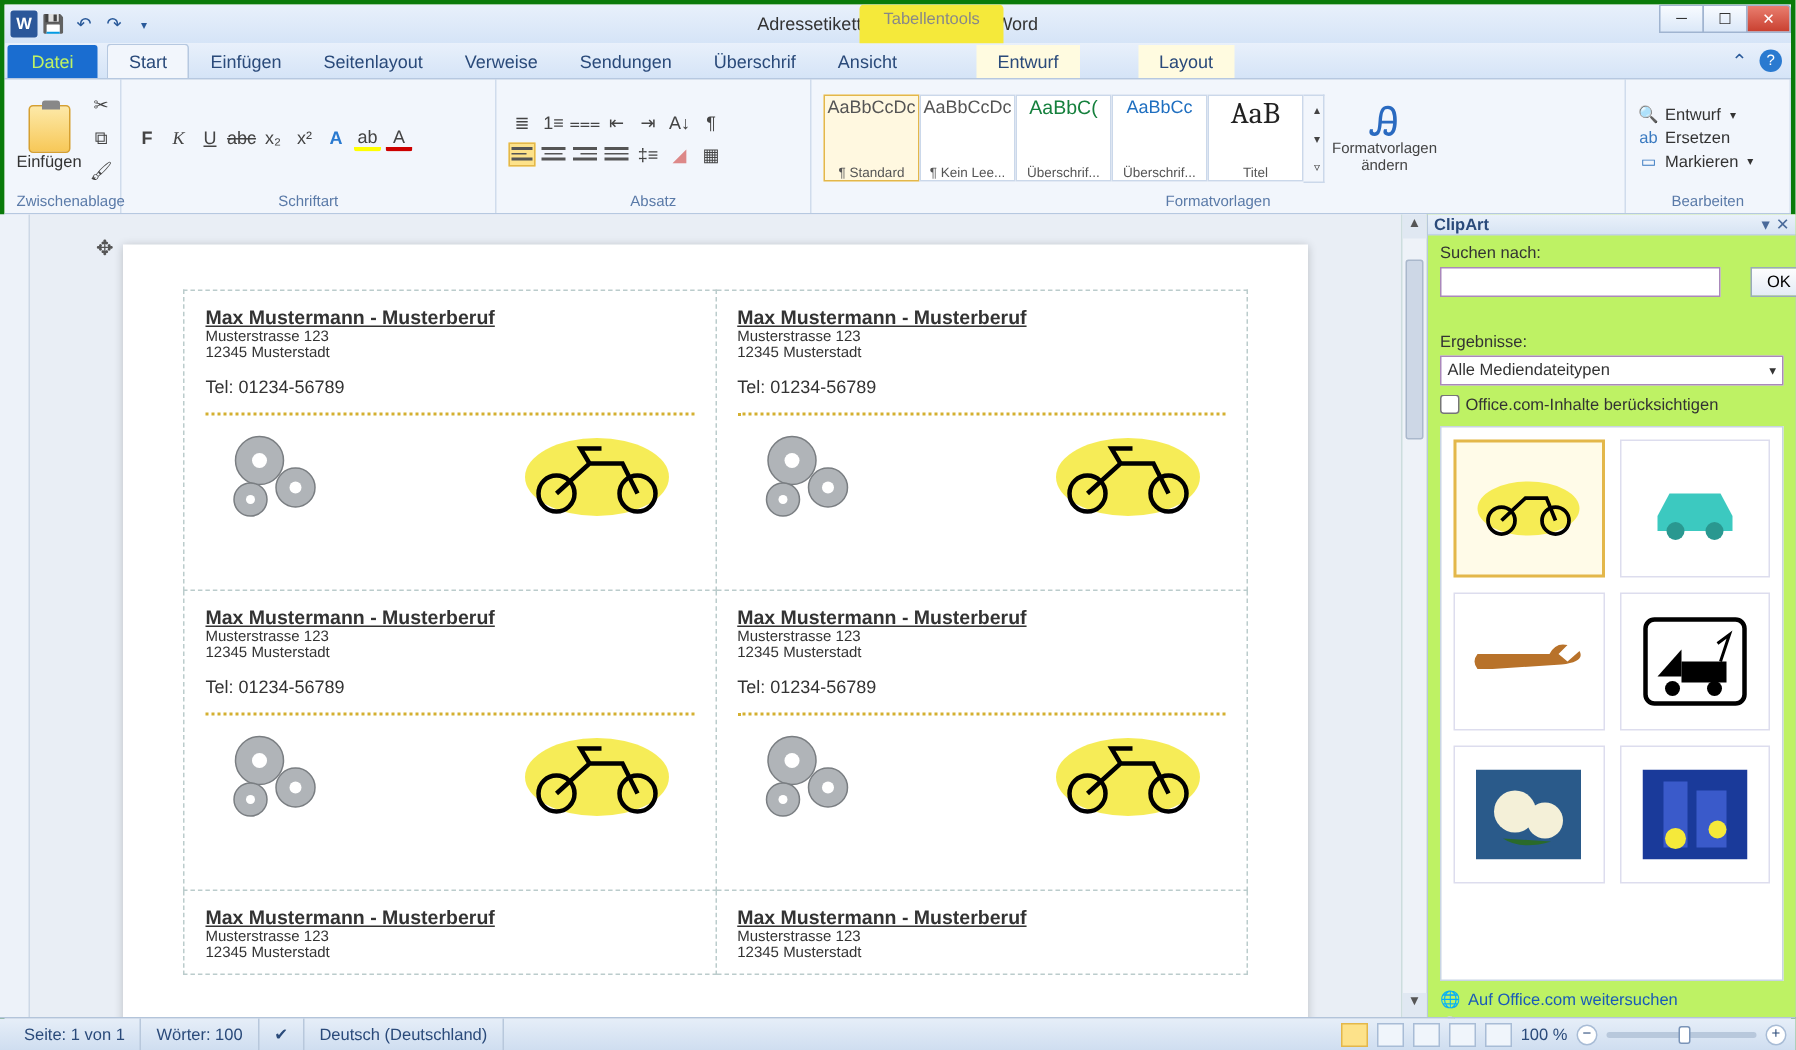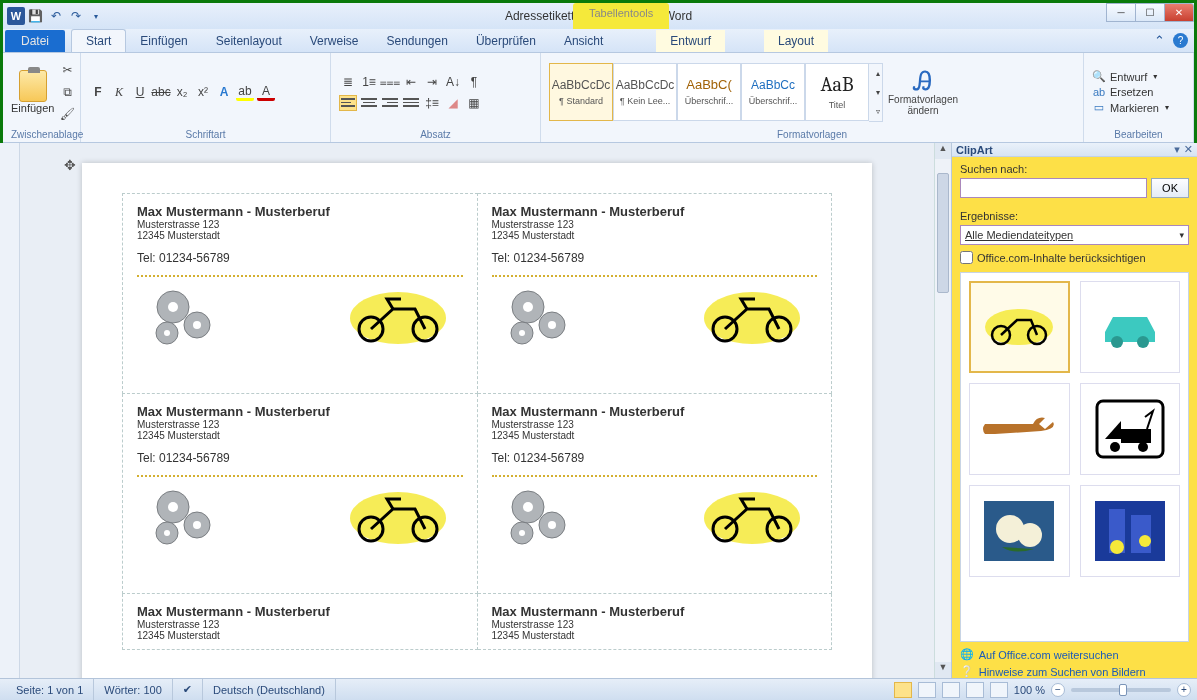--- a/index.html
+++ b/index.html
@@ -11,21 +11,21 @@
 .qat-icon { width: 18px; height: 18px; display: flex; align-items: center; justify-content: center; font-size: 12px; color: #2a5a9a; cursor: pointer; }
 .word-logo { width: 18px; height: 18px; background: #2b579a; color: #fff; font-weight: bold; font-size: 11px; display: flex; align-items: center; justify-content: center; border-radius: 2px; }
 .titlebar .title-center { position: absolute; left: 0; right: 0; text-align: center; font-size: 12px; pointer-events: none; }
 .titlebar .tabletools { position: absolute; left: 570px; top: 0; height: 26px; background: #f5e93a; padding: 4px 16px; font-size: 11px; color: #888; border-radius: 3px 3px 0 0; }
 .win-controls { position: absolute; right: 0; top: 0; display: flex; }
 .win-btn { width: 30px; height: 19px; display: flex; align-items: center; justify-content: center; border: 1px solid #a0b4d0; background: linear-gradient(#f8fbff,#dbe8f8); margin-left: -1px; font-size: 10px; }
 .win-btn.close { background: linear-gradient(#e97e6f,#c94030); color: #fff; border-radius: 0 3px 0 0; }
 
 
 .ribbon-tabs { height: 24px; background: linear-gradient(#e8f0fb,#d5e4f7); display: flex; align-items: flex-end; padding-left: 2px; border-bottom: 1px solid #b6c8e0; position: relative; }
-.file-tab { background: #1a6dd0; color: #e5e5e5; padding: 4px 16px; font-size: 12px; border-radius: 2px 2px 0 0; margin-right: 6px; cursor: pointer; }
+.file-tab { background: #1a6dd0; color: #bef264; padding: 4px 16px; font-size: 12px; border-radius: 2px 2px 0 0; margin-right: 6px; cursor: pointer; }
 .rtab { padding: 4px 14px; font-size: 12px; color: #2a4a7a; cursor: pointer; }
 .rtab.active { background: #f2f6fc; border: 1px solid #b6c8e0; border-bottom: none; border-radius: 3px 3px 0 0; }
 .rtab.context { background: #fffbe0; margin-left: 39px; }
 .ribbon-tabs .help { position: absolute; right: 6px; top: 4px; display: flex; gap: 8px; }
 .help span { color: #2a5a9a; font-size: 13px; cursor: pointer; }
 
 
 .ribbon { height: 90px; background: #f2f6fc; border-bottom: 1px solid #b6c8e0; display: flex; font-size: 11px; }
 .rgroup { border-right: 1px solid #d0dcec; padding: 4px 8px 2px 8px; display: flex; flex-direction: column; justify-content: space-between; }
 .rgroup-label { text-align: center; font-size: 10px; color: #5a7aa8; margin-top: 2px; }
@@ -48,65 +48,65 @@
 
 .para-col { display: flex; flex-direction: column; gap: 3px; }
 .align-btn { width: 18px; height: 16px; display: flex; flex-direction: column; justify-content: center; gap: 2px; cursor: pointer; padding: 1px; }
 .align-line { height: 1.5px; background: #555; }
 .align-btn.left .l2 { width: 70%; }
 .align-btn.center .l2 { width: 70%; margin: 0 auto; }
 .align-btn.right .l2 { width: 70%; margin-left: auto; }
 .align-btn.active { background: #fde28a; border: 1px solid #e3b74a; }
 
 .styles-row { display: flex; gap: 0; }
-.style-item { width: 64px; height: 58px; border: 1px solid #cbd8ea; display: flex; flex-direction: column; align-items: center; justify-content: center; background: #fff; cursor: pointer; font-size: 9px; color: #555; }
+.style-item { width: 64px; height: 58px; border: 1px solid #cbd8ea; display: flex; flex-direction: column; align-items: center; justify-content: space-between; background: #fff; cursor: pointer; font-size: 9px; color: #555; }
 .style-item.sel { border: 1px solid #e3b74a; background: #fff8e0; }
 .style-prev { font-size: 12px; margin-bottom: 4px; }
-.style-item .h1 { color: #a16207; font-size: 13px; }
+.style-item .h1 { color: #15803d; font-size: 13px; }
 .style-item .h2 { color: #1f6fc0; font-size: 12px; }
 .style-item .titlep { color: #222; font-size: 20px; font-family: "Cambria", serif; }
 .change-styles { display: flex; flex-direction: column; align-items: center; width: 72px; cursor: pointer; font-size: 10px; color: #444; }
 .change-styles .ic { font-size: 26px; line-height: 1; color: #2a6ac0; }
 
 .edit-col { display: flex; flex-direction: column; gap: 3px; font-size: 11px; }
 .edit-row { display: flex; align-items: center; gap: 4px; cursor: pointer; color: #333; }
 .edit-row .ic { width: 14px; text-align: center; color: #3a7ac0; }
 
 
 .workspace { position: absolute; top: 143px; left: 0; right: 0; bottom: 22px; display: flex; background: #e9eef5; }
 .ruler-v { width: 20px; background: #edf2f9; border-right: 1px solid #cdd8e6; }
 .doc-scroll { flex: 1; overflow: hidden; position: relative; background: #e9eef5; padding: 20px 0 0 0; }
 .page { width: 790px; margin: 0 auto; background: #fff; box-shadow: 0 0 6px rgba(0,0,0,.2); padding: 30px 40px; position: relative; min-height: 900px; }
 .anchor-ic { position: absolute; left: -18px; top: -6px; font-size: 14px; color: #555; }
 .label-table { border-collapse: collapse; width: 100%; }
 .label-table td { border: 1px dashed #bcc; width: 50%; padding: 10px 14px 8px 14px; vertical-align: top; height: 200px; }
-.lbl-name { font-weight: bold; font-size: 13px; }
+.lbl-name { font-weight: bold; font-size: 13px; text-decoration: underline; }
 .lbl-line { font-size: 10px; }
 .lbl-tel { font-size: 12px; margin-top: 10px; }
 .lbl-divider { border: none; border-top: 2px dotted #d4b030; margin: 10px 0 8px 0; }
 .lbl-imgrow { display: flex; justify-content: space-between; align-items: center; padding: 0 10px; }
 .gears-ic svg, .moto-ic svg { display: block; }
 .short td { height: auto; }
 
 .doc-scrollbar { width: 17px; background: #eef2f8; border-left: 1px solid #cdd; position: relative; }
 .doc-scrollbar .thumb { position: absolute; top: 30px; left: 2px; right: 2px; height: 120px; background: #cdd7e6; border: 1px solid #aab8cc; border-radius: 2px; }
 .doc-scrollbar .arr { position: absolute; left: 0; right: 0; height: 16px; text-align: center; font-size: 9px; color: #555; background: #e0e8f2; }
 .doc-scrollbar .arr.up { top: 0; } .doc-scrollbar .arr.dn { bottom: 0; }
 
 
-.clipart-pane { width: 246px; background: #fde047; border-left: 1px solid #b8c8dc; display: flex; flex-direction: column; font-size: 11px; }
+.clipart-pane { width: 246px; background: #bef264; border-left: 1px solid #b8c8dc; display: flex; flex-direction: column; font-size: 11px; }
 .ca-head { height: 22px; background: linear-gradient(#eaf1fa,#d7e4f3); display: flex; align-items: center; justify-content: space-between; padding: 0 4px; border-bottom: 1px solid #c2d2e6; }
 .ca-head .ttl { font-weight: bold; color: #2a4a7a; }
 .ca-head .ctrls span { margin-left: 4px; cursor: pointer; color: #4a6a9a; font-size: 11px; }
 .ca-body { padding: 6px 8px; }
 .ca-label { margin-bottom: 3px; }
-.ca-searchrow { display: flex; gap: 4px; margin-bottom: 12px; }
+.ca-searchrow { display: flex; gap: 20px; margin-bottom: 24px; }
 .ca-input { flex: 1; height: 20px; border: 1px solid #a8b; padding: 0 4px; }
 .ca-btn { height: 20px; padding: 0 10px; border: 1px solid #9ab; background: linear-gradient(#fdfdfe,#e4ecf6); cursor: pointer; font-size: 11px; }
-.ca-combo { width: 100%; height: 20px; border: 1px solid #a8b; background: #fff; display: flex; align-items: center; padding: 0 16px 0 4px; position: relative; margin-bottom: 6px; text-decoration: underline; }
+.ca-combo { width: 100%; height: 20px; border: 1px solid #a8b; background: #fff; display: flex; align-items: center; padding: 0 16px 0 4px; position: relative; margin-bottom: 6px; }
 .ca-combo::after { content: "▾"; position: absolute; right: 4px; font-size: 9px; }
 .ca-check { display: flex; align-items: center; gap: 4px; margin-bottom: 8px; }
 .ca-check input { width: 13px; height: 13px; }
 .ca-results { border: 1px solid #c8d4e4; background: #fff; height: 370px; padding: 8px; display: grid; grid-template-columns: 1fr 1fr; grid-auto-rows: 92px; gap: 10px; align-content: start; position: relative; }
 .ca-thumb { border: 1px solid #dde; display: flex; align-items: center; justify-content: center; background: #fff; cursor: pointer; overflow: hidden; }
 .ca-thumb.sel { border: 2px solid #e3b74a; background: #fffbe8; }
 .ca-links { padding: 4px 0; }
 .ca-link { display: flex; align-items: center; gap: 5px; color: #1a5ab8; cursor: pointer; padding: 2px 0; }
 .ca-link .ic { color: #2a8a2a; }
 
@@ -146,21 +146,21 @@
   </div>
 </div>
 
 <div class="ribbon-tabs">
   <div class="file-tab">Datei</div>
   <div class="rtab active">Start</div>
   <div class="rtab">Einfügen</div>
   <div class="rtab">Seitenlayout</div>
   <div class="rtab">Verweise</div>
   <div class="rtab">Sendungen</div>
-  <div class="rtab">Überprüfen</div>
+  <div class="rtab">Überschrif</div>
   <div class="rtab">Ansicht</div>
   <div class="rtab context">Entwurf</div>
   <div class="rtab context">Layout</div>
   <div class="help">
     <span>⌃</span>
     <span style="background:#2a7ad0;color:#fff;border-radius:50%;width:15px;height:15px;display:inline-flex;align-items:center;justify-content:center;font-size:10px">?</span>
   </div>
 </div>
 
 <div class="ribbon">

